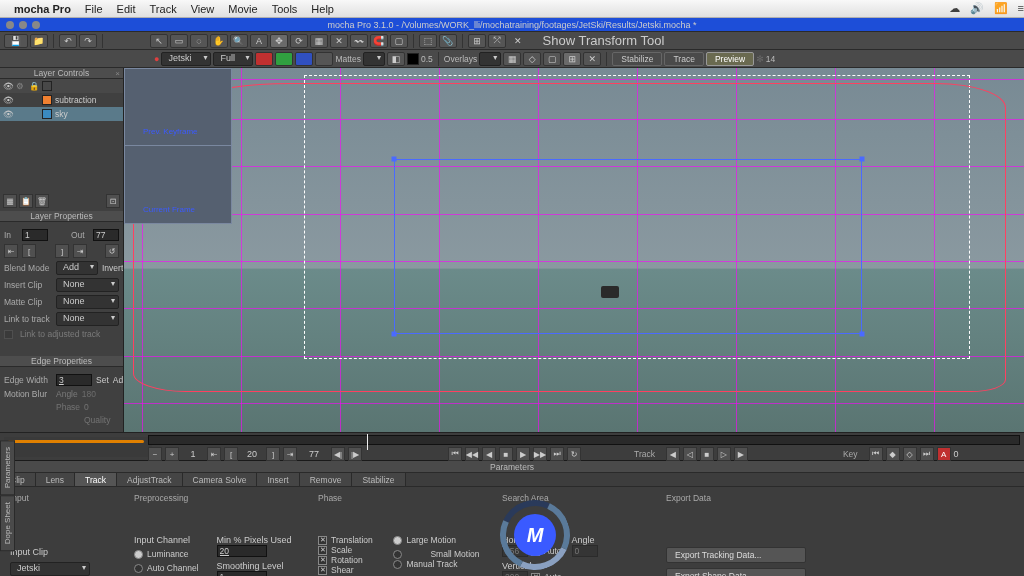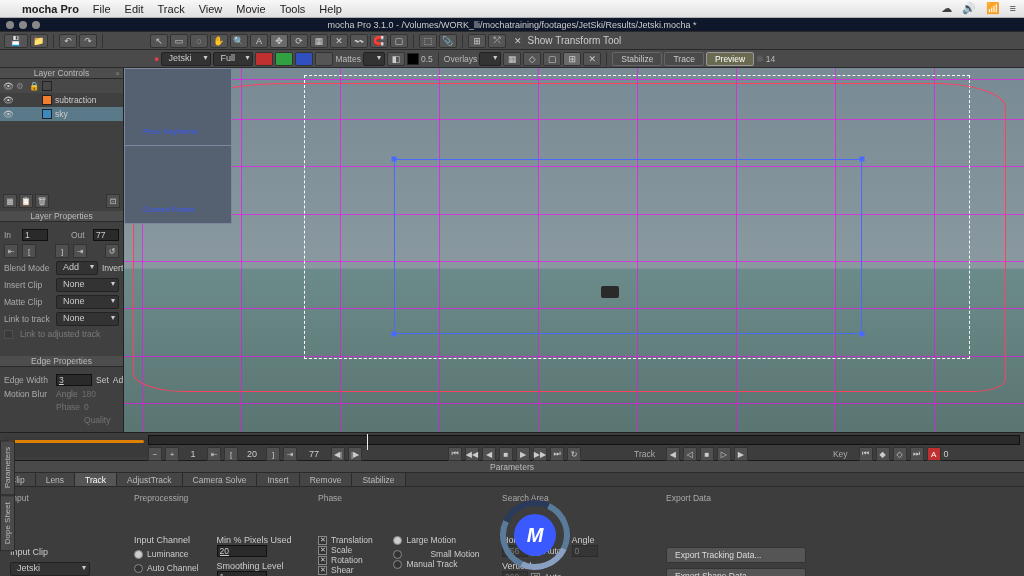--- a/index.html
+++ b/index.html
@@ -1,26 +1,26 @@
 <!DOCTYPE html>
 <html><head>
 <meta charset="utf-8">
 <style>
 * { margin: 0; padding: 0; box-sizing: border-box; font-family: "Lucida Grande", Arial, sans-serif; }
 body { background: #3a3a3a; color: #ccc; font-size: 9px; width: 1024px; height: 576px; overflow: hidden; }
 
 
-.mac-menubar { height: 18px; background: linear-gradient(#f8f8f8,#e0e0e0); display: flex; align-items: center; padding: 0 8px; color: #222; font-size: 11px; gap: 14px; border-bottom: 1px solid #b0b0b0;}
+.mac-menubar { height: 18px; background: linear-gradient(#f8f8f8,#e0e0e0); display: flex; align-items: center; padding: 0 0; color: #222; font-size: 11px; gap: 14px; border-bottom: 1px solid #b0b0b0;}
 .mac-menubar .apple { font-size: 12px; }
 .mac-menubar .app-name { font-weight: bold; }
 .mac-menubar .right { margin-left: auto; display:flex; gap:10px; font-size:11px;}
 .mac-menubar .right span { opacity:.85;}
 
 
-.win-title { height: 14px; background: #0f172a; color: #ccc; font-size: 9px; display:flex; align-items:center; justify-content:center; border-bottom:1px solid #2a2a2a;}
+.win-title { height: 14px; background: #1d4ed8; color: #ccc; font-size: 9px; display:flex; align-items:center; justify-content:center; border-bottom:1px solid #2a2a2a;}
 .win-title .dots { position:absolute; left:6px; display:flex; gap:5px;}
 .win-title .dots span{ width:8px; height:8px; border-radius:50%; background:#888;}
 
 
 .toolbar1, .toolbar2 { height: 18px; background: #4a4a4a; display:flex; align-items:center; gap:2px; padding:0 4px; border-bottom:1px solid #2a2a2a;}
 .tbtn { width:18px; height:14px; background:#555; border:1px solid #333; border-radius:2px; display:flex; align-items:center; justify-content:center; color:#ccc; font-size:9px; cursor:pointer;}
 .tbtn.lg{width:24px;}
 .tbtn.sel{background:#6a6a6a;}
 .sep{width:1px;height:14px;background:#333;margin:0 3px;}
 .combo{height:14px;background:#333;border:1px solid #222;color:#ccc;padding:0 14px 0 6px;font-size:9px;border-radius:2px;position:relative;min-width:50px;}
@@ -86,21 +86,21 @@
 .cbx.on .box::after{content:"✕";position:absolute;font-size:7px;left:1px;top:-1px;color:#ccc;}
 .action-btn{height:16px;padding:0 8px;background:#555;border:1px solid #333;font-size:8.5px;color:#ddd;display:flex;align-items:center;border-radius:2px;}
 
 .side-tabs{position:absolute;left:0;top:440px;display:flex;flex-direction:column;}
 .side-tab{writing-mode:vertical-rl;transform:rotate(180deg);background:#4a4a4a;padding:6px 2px;font-size:8px;color:#bbb;border:1px solid #2a2a2a;}
 
 .logo-overlay{position:absolute;left:500px;bottom:6px;width:70px;height:70px;pointer-events:none;}
 .logo-overlay .ring{position:absolute;inset:0;border:6px solid #5a7a9a;border-radius:50%;border-top-color:#2a3a5a;border-bottom-color:#8aa0c0;transform:rotate(-20deg);}
 .logo-overlay .m{position:absolute;inset:14px;background:#3a5aff;border-radius:50%;color:#fff;font-weight:bold;font-size:20px;display:flex;align-items:center;justify-content:center;font-style:italic;}
 
-.toolbar1 .hint{margin-left:4px;color:#ccc;font-size:10px;}
+.toolbar1 .hint{margin-left:19px;color:#ccc;font-size:13px;}
 </style>
 </head>
 <body>
 
 <div class="mac-menubar">
   <span class="apple"></span>
   <span class="app-name">mocha Pro</span>
   <span>File</span>
   <span>Edit</span>
   <span>Track</span>
@@ -366,21 +366,21 @@
     <div class="small-btn">▶</div>
     <div class="small-btn">▶▶</div>
     <div class="small-btn">⏭</div>
     <div class="small-btn">↻</div>
     <span class="seglabel" style="margin-left:50px;">Track</span>
     <div class="small-btn">◀</div>
     <div class="small-btn">◁</div>
     <div class="small-btn">■</div>
     <div class="small-btn">▷</div>
     <div class="small-btn">▶</div>
-    <span class="seglabel" style="margin-left:40px;padding-left:42px;">Key</span>
+    <span class="seglabel" style="margin-left:50px;padding-left:42px;">Key</span>
     <div class="small-btn">⏮</div>
     <div class="small-btn">◆</div>
     <div class="small-btn">◇</div>
     <div class="small-btn">⏭</div>
     <div class="small-btn" style="background:#c03030;color:#fff;">A</div>
     <span>0</span>
   </div>
 </div>
 
 <div class="bottom-panels">

